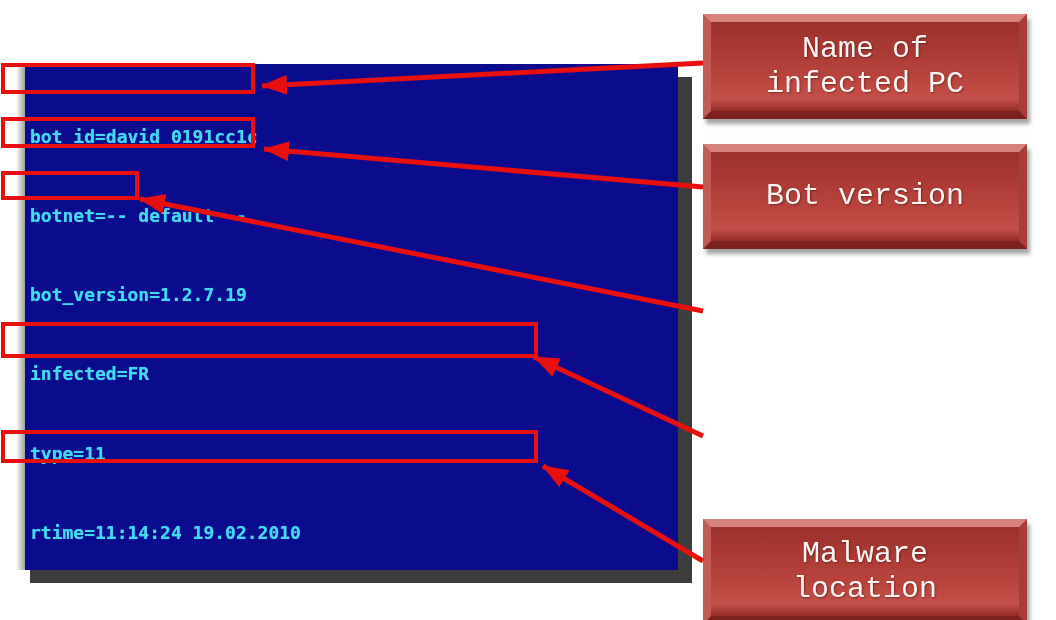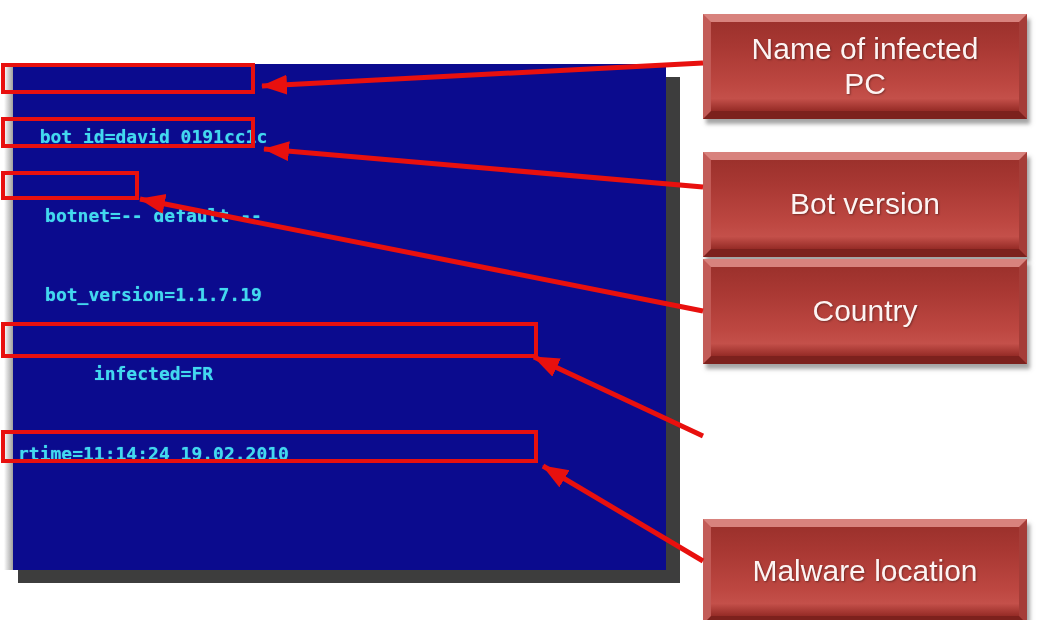--- a/index.html
+++ b/index.html
@@ -8,26 +8,25 @@
     width: 1056px;
     height: 620px;
     background: #ffffff;
     overflow: hidden;
     font-family: "Liberation Sans", sans-serif;
   }
 
   
   .terminal {
     position: absolute;
-    left: 4px; top: 64px;
+    left: 16px; top: 64px;
     width: 662px; height: 506px;
     background: #0b0b8e;
     box-shadow: 14px 13px 0 #3d3d3d;
     z-index: 1;
-    text-align: center;
   }
   .term-gutter {
     position: absolute;
     left: 0; top: 0; bottom: 0;
     width: 9px;
     background: linear-gradient(90deg, #ffffff 0%, #dcdcdc 35%, #9f9f9f 100%);
   }
   .term-lines {
     position: absolute;
     left: 14px; top: 7px;
@@ -77,46 +76,48 @@
     border-left-color: #c25b57;
     border-right-color: #a53d38;
     border-bottom-color: #7c211d;
     background: linear-gradient(180deg, #9c312c 0%, #a93833 28%, #bd4741 70%, #c4504a 86%, #952b26 100%);
     box-shadow: 3px 5px 4px rgba(90,90,90,0.55);
     display: flex;
     align-items: center;
     justify-content: center;
     text-align: center;
     z-index: 2;
+    font-family: Liberation Mono, monospace;
   }
   .callout-label {
     color: #fdf4f3;
     font-size: 30px;
     line-height: 1.15;
     padding: 0 22px;
     text-shadow: 1px 1px 2px rgba(0,0,0,0.35);
   }
   .co-1 { top:  14px; }
-  .co-2 { top: 152px; align-items: center; }
+  .co-2 { top: 144px; align-items: center; }
   .co-3 { top: 259px; }
   .co-4 { top: 383px; }
   .co-5 { top: 519px; }
 </style>
 </head>
 <body>
 
 <div class="canvas">
 
   <div class="terminal">
     <div class="term-gutter"></div>
     <div class="term-lines">
       <div>bot_id=david_0191cc1c</div>
       <div>botnet=-- default --</div>
-      <div>bot_version=1.1.7.19</div>
+      <div>bot_version=1.2.7.19</div>
       <div>infected=FR</div>
+      <div>type=11</div>
       <div>rtime=11:14:24 19.02.2010</div>
       
       
       
       
       
       
       
       
       
@@ -144,20 +145,17 @@
     <line x1="703" y1="436" x2="534" y2="357" stroke="#e8100e" stroke-width="5" marker-end="url(#ah)"></line>
     <line x1="703" y1="561" x2="543" y2="466" stroke="#e8100e" stroke-width="5" marker-end="url(#ah)"></line>
   </svg>
 
   <div class="callout co-1">
     <span class="callout-label">Name of infected PC</span>
   </div>
   <div class="callout co-2">
     <span class="callout-label">Bot version</span>
   </div>
-  <div class="callout co-3">
-    <span class="callout-label">Country</span>
-  </div>
   <div class="callout co-5">
     <span class="callout-label">Malware location</span>
   </div>
 
 </div>
 
 </body></html>

